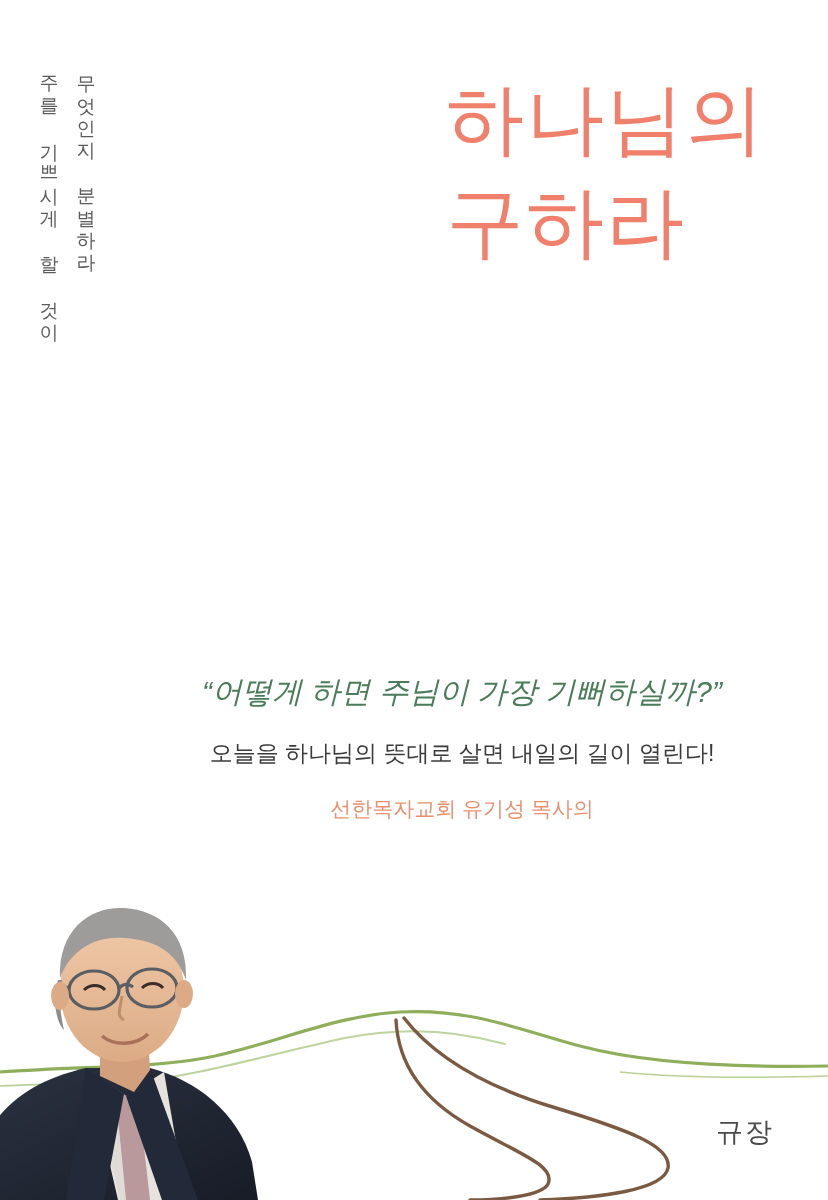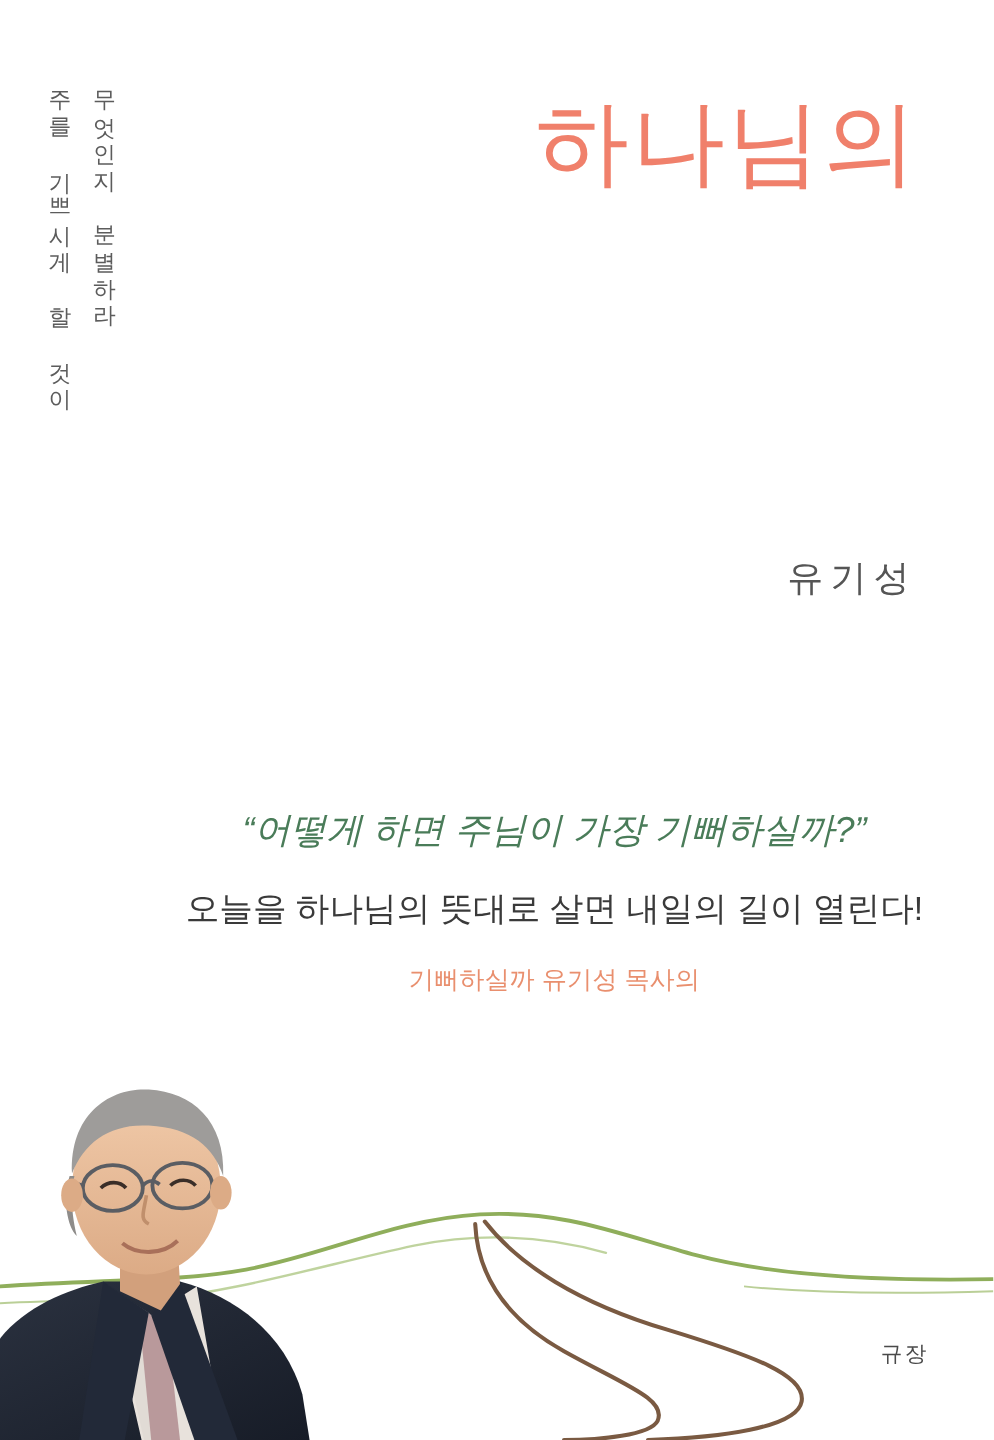--- a/index.html
+++ b/index.html
@@ -71,37 +71,37 @@
   }
   .quote-main {
     font-size: 30px;
     color: #4a7c59;
     letter-spacing: 0px;
     margin-bottom: 22px;
     white-space: nowrap;
     font-style: italic;
   }
   .quote-sub {
-    font-size: 28px;
+    font-size: 23px;
     color: #3a3a3a;
     line-height: 1.62;
     margin-bottom: 20px;
   }
   .quote-tag {
     font-size: 21px;
     color: #e98f6e;
     line-height: 1.6;
   }
 
   
   .publisher {
     position: absolute;
     right: 54px;
-    bottom: 60px;
-    font-size: 18px;
+    bottom: 50px;
+    font-size: 27px;
     color: #4a4a4a;
     letter-spacing: 2px;
   }
 
   
   .art {
     position: absolute;
     left: 0;
     bottom: 0;
     width: 828px;
@@ -120,28 +120,28 @@
 
 <div id="cover">
 
   <div class="side-text-wrap">
     <div class="side-line">무엇인지 분별하라</div>
     <div class="side-line">주를 기쁘시게 할 것이</div>
   </div>
 
   <div class="title-block">
     <div class="title-line">하나님의</div>
+    <div class="title-line">구하라</div>
   </div>
 
-  <div class="author">유기성</div>
 
   <div class="quote-block">
     <div class="quote-main">“어떻게 하면 주님이 가장 기뻐하실까?”</div>
     <div class="quote-sub">오늘을 하나님의 뜻대로 살면 내일의 길이 열린다!</div>
-    <div class="quote-tag">기뻐하실까 유기성 목사의</div>
+    <div class="quote-tag">선한목자교회 유기성 목사의</div>
   </div>
 
   <div class="publisher">규장</div>
 
   <svg class="art" viewBox="0 0 828 360" preserveAspectRatio="none">
 
     <path d="M0,232 C90,226 150,228 205,218 C270,206 330,176 400,172
              C470,168 520,190 580,206 C640,222 720,228 828,226" fill="none" stroke="#8fae5b" stroke-width="3.2" stroke-linecap="round"></path>
 
     <path d="M120,244 C200,236 270,214 345,198 C400,187 455,190 505,204" fill="none" stroke="#a9c47d" stroke-width="2" stroke-linecap="round" opacity="0.75"></path>

